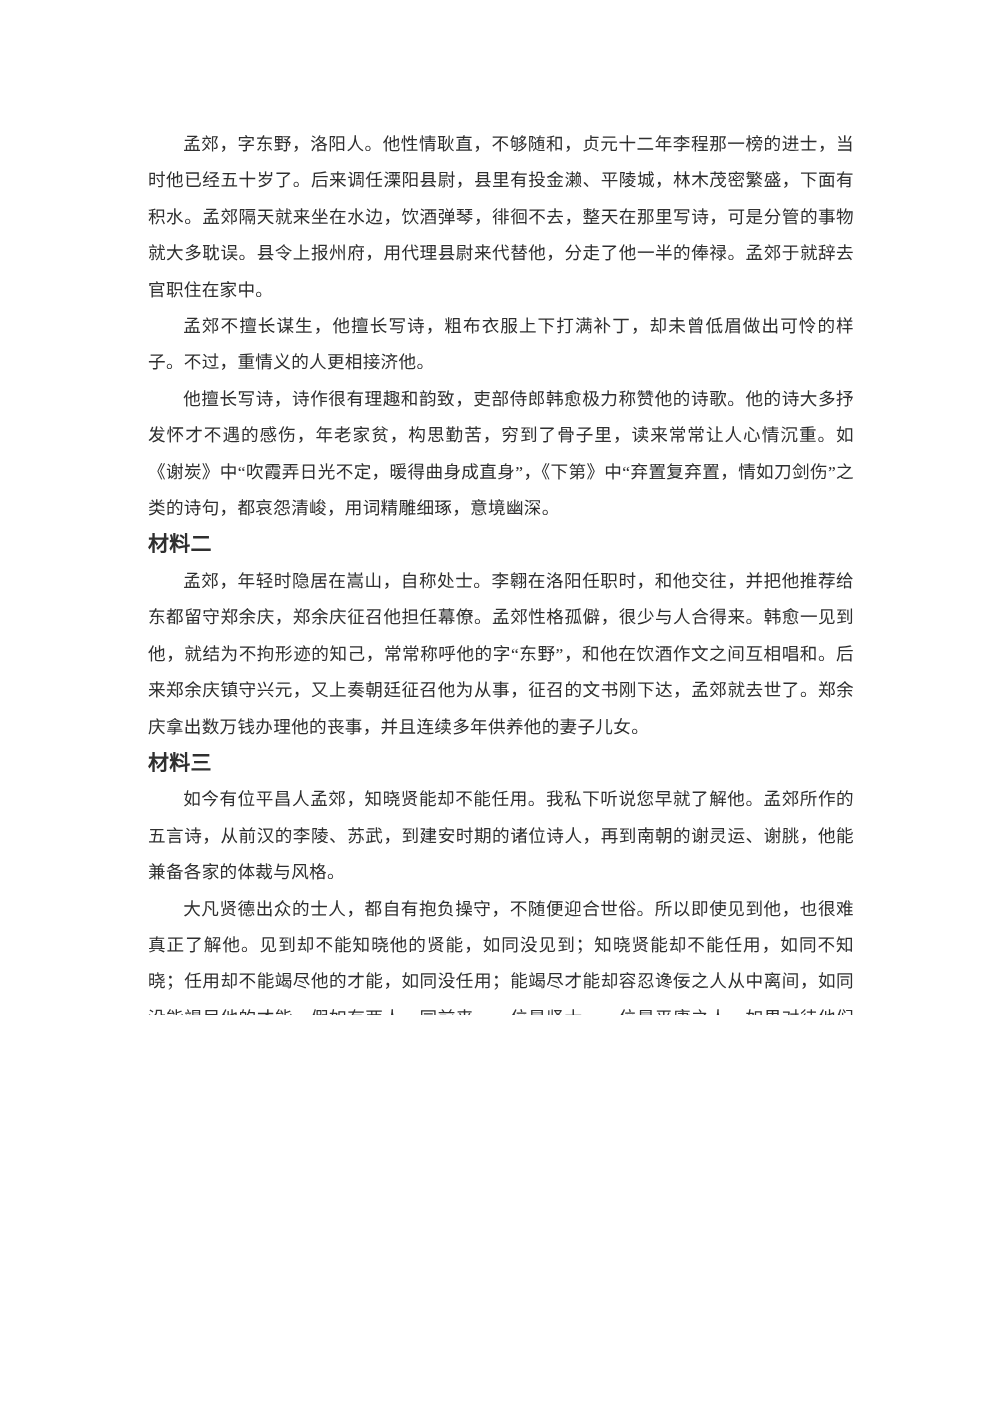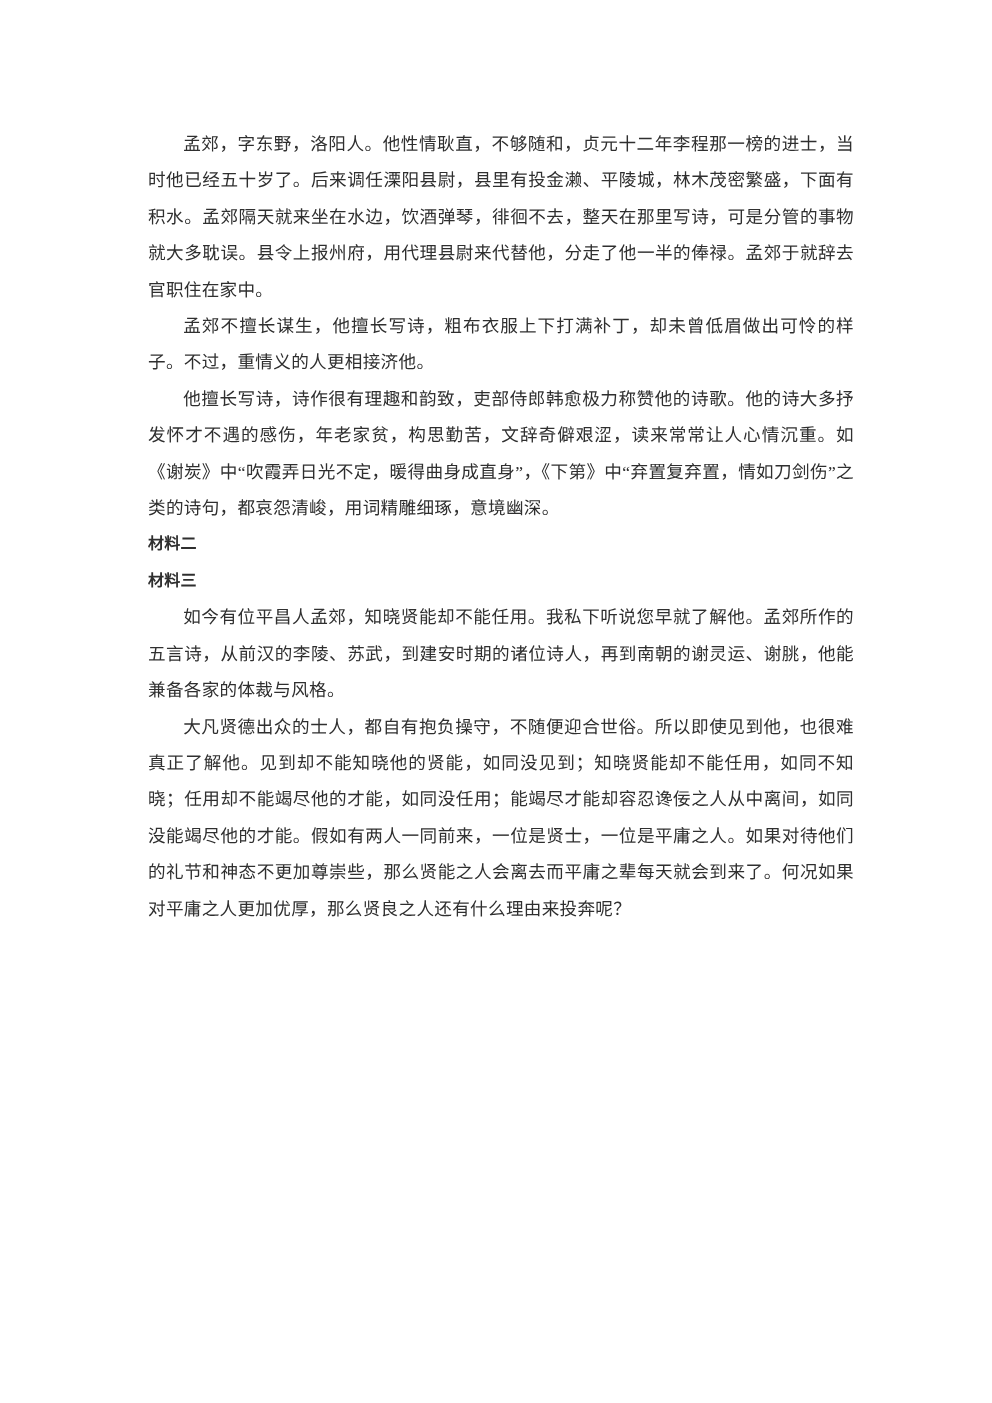--- a/index.html
+++ b/index.html
@@ -25,21 +25,21 @@
     line-height: 36.4px;
     text-align: justify;
     letter-spacing: 0.3px;
   }
   .para {
     margin: 0;
     text-indent: 2em;
   }
   .heading {
     margin: 0;
-    font-size: 16px;
+    font-size: 21px;
     font-weight: bold;
     text-indent: 0;
     line-height: 36.4px;
   }
   .watermark {
     position: absolute;
     left: 421px;
     top: 1083px;
     font-size: 14px;
     line-height: 20px;
@@ -50,20 +50,21 @@
     text-decoration: underline;
   }
 </style>
 </head>
 <body>
 
 <div class="page">
   <div class="content">
     <p class="para">孟郊，字东野，洛阳人。他性情耿直，不够随和，贞元十二年李程那一榜的进士，当时他已经五十岁了。后来调任溧阳县尉，县里有投金濑、平陵城，林木茂密繁盛，下面有积水。孟郊隔天就来坐在水边，饮酒弹琴，徘徊不去，整天在那里写诗，可是分管的事物就大多耽误。县令上报州府，用代理县尉来代替他，分走了他一半的俸禄。孟郊于就辞去官职住在家中。</p>
     <p class="para">孟郊不擅长谋生，他擅长写诗，粗布衣服上下打满补丁，却未曾低眉做出可怜的样子。不过，重情义的人更相接济他。</p>
-    <p class="para">他擅长写诗，诗作很有理趣和韵致，吏部侍郎韩愈极力称赞他的诗歌。他的诗大多抒发怀才不遇的感伤，年老家贫，构思勤苦，文辞奇僻艰涩，读来常常让人心情沉重。如《谢炭》中“吹霞弄日光不定，暖得曲身成直身”，《下第》中“弃置复弃置，情如刀剑伤”之类的诗句，都哀怨清峻，用词精雕细琢，意境幽深。</p>
+    <p class="para">他擅长写诗，诗作很有理趣和韵致，吏部侍郎韩愈极力称赞他的诗歌。他的诗大多抒发怀才不遇的感伤，年老家贫，构思勤苦，穷到了骨子里，读来常常让人心情沉重。如《谢炭》中“吹霞弄日光不定，暖得曲身成直身”，《下第》中“弃置复弃置，情如刀剑伤”之类的诗句，都哀怨清峻，用词精雕细琢，意境幽深。</p>
     <h2 class="heading">材料二</h2>
+    <p class="para">孟郊，年轻时隐居在嵩山，自称处士。李翱在洛阳任职时，和他交往，并把他推荐给东都留守郑余庆，郑余庆征召他担任幕僚。孟郊性格孤僻，很少与人合得来。韩愈一见到他，就结为不拘形迹的知己，常常称呼他的字“东野”，和他在饮酒作文之间互相唱和。后来郑余庆镇守兴元，又上奏朝廷征召他为从事，征召的文书刚下达，孟郊就去世了。郑余庆拿出数万钱办理他的丧事，并且连续多年供养他的妻子儿女。</p>
     <h2 class="heading">材料三</h2>
     <p class="para">如今有位平昌人孟郊，知晓贤能却不能任用。我私下听说您早就了解他。孟郊所作的五言诗，从前汉的李陵、苏武，到建安时期的诸位诗人，再到南朝的谢灵运、谢朓，他能兼备各家的体裁与风格。</p>
     <p class="para">大凡贤德出众的士人，都自有抱负操守，不随便迎合世俗。所以即使见到他，也很难真正了解他。见到却不能知晓他的贤能，如同没见到；知晓贤能却不能任用，如同不知晓；任用却不能竭尽他的才能，如同没任用；能竭尽才能却容忍谗佞之人从中离间，如同没能竭尽他的才能。假如有两人一同前来，一位是贤士，一位是平庸之人。如果对待他们的礼节和神态不更加尊崇些，那么贤能之人会离去而平庸之辈每天就会到来了。何况如果对平庸之人更加优厚，那么贤良之人还有什么理由来投奔呢？</p>
   </div>
   <div class="watermark">首发微信公众号《高三标答》</div>
 </div>
 
 </body></html>

